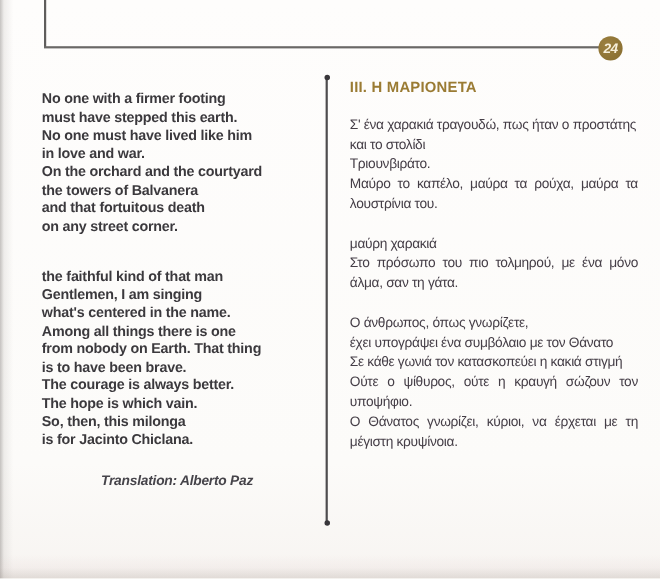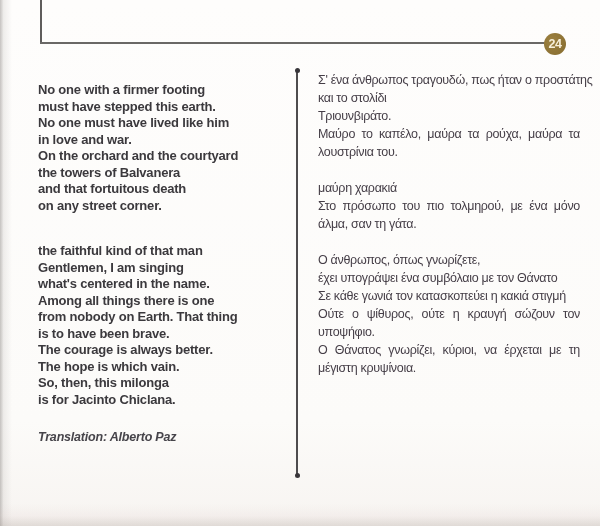--- a/index.html
+++ b/index.html
@@ -38,35 +38,37 @@
     background: #6a6866;
   }
   .page-badge {
     position: absolute; left: 544px; top: 33px; width: 22px; height: 22px;
     border-radius: 50%;
     background: radial-gradient(circle at 35% 35%, #9c8040, #866c2f);
     color: #f7efda;
     font-size: 12.5px; font-weight: bold;
     display: flex; align-items: center; justify-content: center;
     letter-spacing: -0.5px;
+    font-style: italic;
   }
   
   .col-left {
     position: absolute; left: 38px; top: 82px; width: 246px;
     font-size: 13px; line-height: 16.5px;
     color: #3b393d;
     letter-spacing: -0.2px;
     font-weight: bold;
   }
   .col-left .stanza { margin: 0 0 29px 0; }
   .credit {
     font-style: italic;
     font-size: 12.5px;
     color: #46444a;
     margin-top: -8px;
+    text-align: center;
   }
   .divider {
     position: absolute; left: 296px; top: 70px; width: 2px; height: 406px;
     background: #4e4c4e;
   }
   .divider .dot {
     position: absolute; left: -1.5px; width: 5px; height: 5px;
     border-radius: 50%; background: #38363a;
   }
   .divider .dot.top { top: -2px; }
@@ -128,22 +130,23 @@
       </div>
     <div class="credit">Translation: Alberto Paz</div>
   </div>
 
   <div class="divider">
     <span class="dot top"></span>
     <span class="dot bottom"></span>
   </div>
 
   <div class="col-right">
+    <h2 class="heading">ΙΙΙ. Η ΜΑΡΙΟΝΕΤΑ</h2>
     <div class="stanza">
-        <div class="line">Σ' ένα άνθρωπος τραγουδώ, πως ήταν ο προστάτης</div>
+        <div class="line">Σ' ένα χαρακιά τραγουδώ, πως ήταν ο προστάτης</div>
         <div class="line">και το στολίδι</div>
         <div class="line">Τριουνβιράτο.</div>
         <div class="line just">Μαύρο το καπέλο, μαύρα τα ρούχα, μαύρα τα</div>
         <div class="line">λουστρίνια του.</div>
       </div>
     <div class="stanza">
         <div class="line">μαύρη χαρακιά</div>
         <div class="line just">Στο πρόσωπο του πιο τολμηρού, με ένα μόνο</div>
         <div class="line">άλμα, σαν τη γάτα.</div>
       </div>

